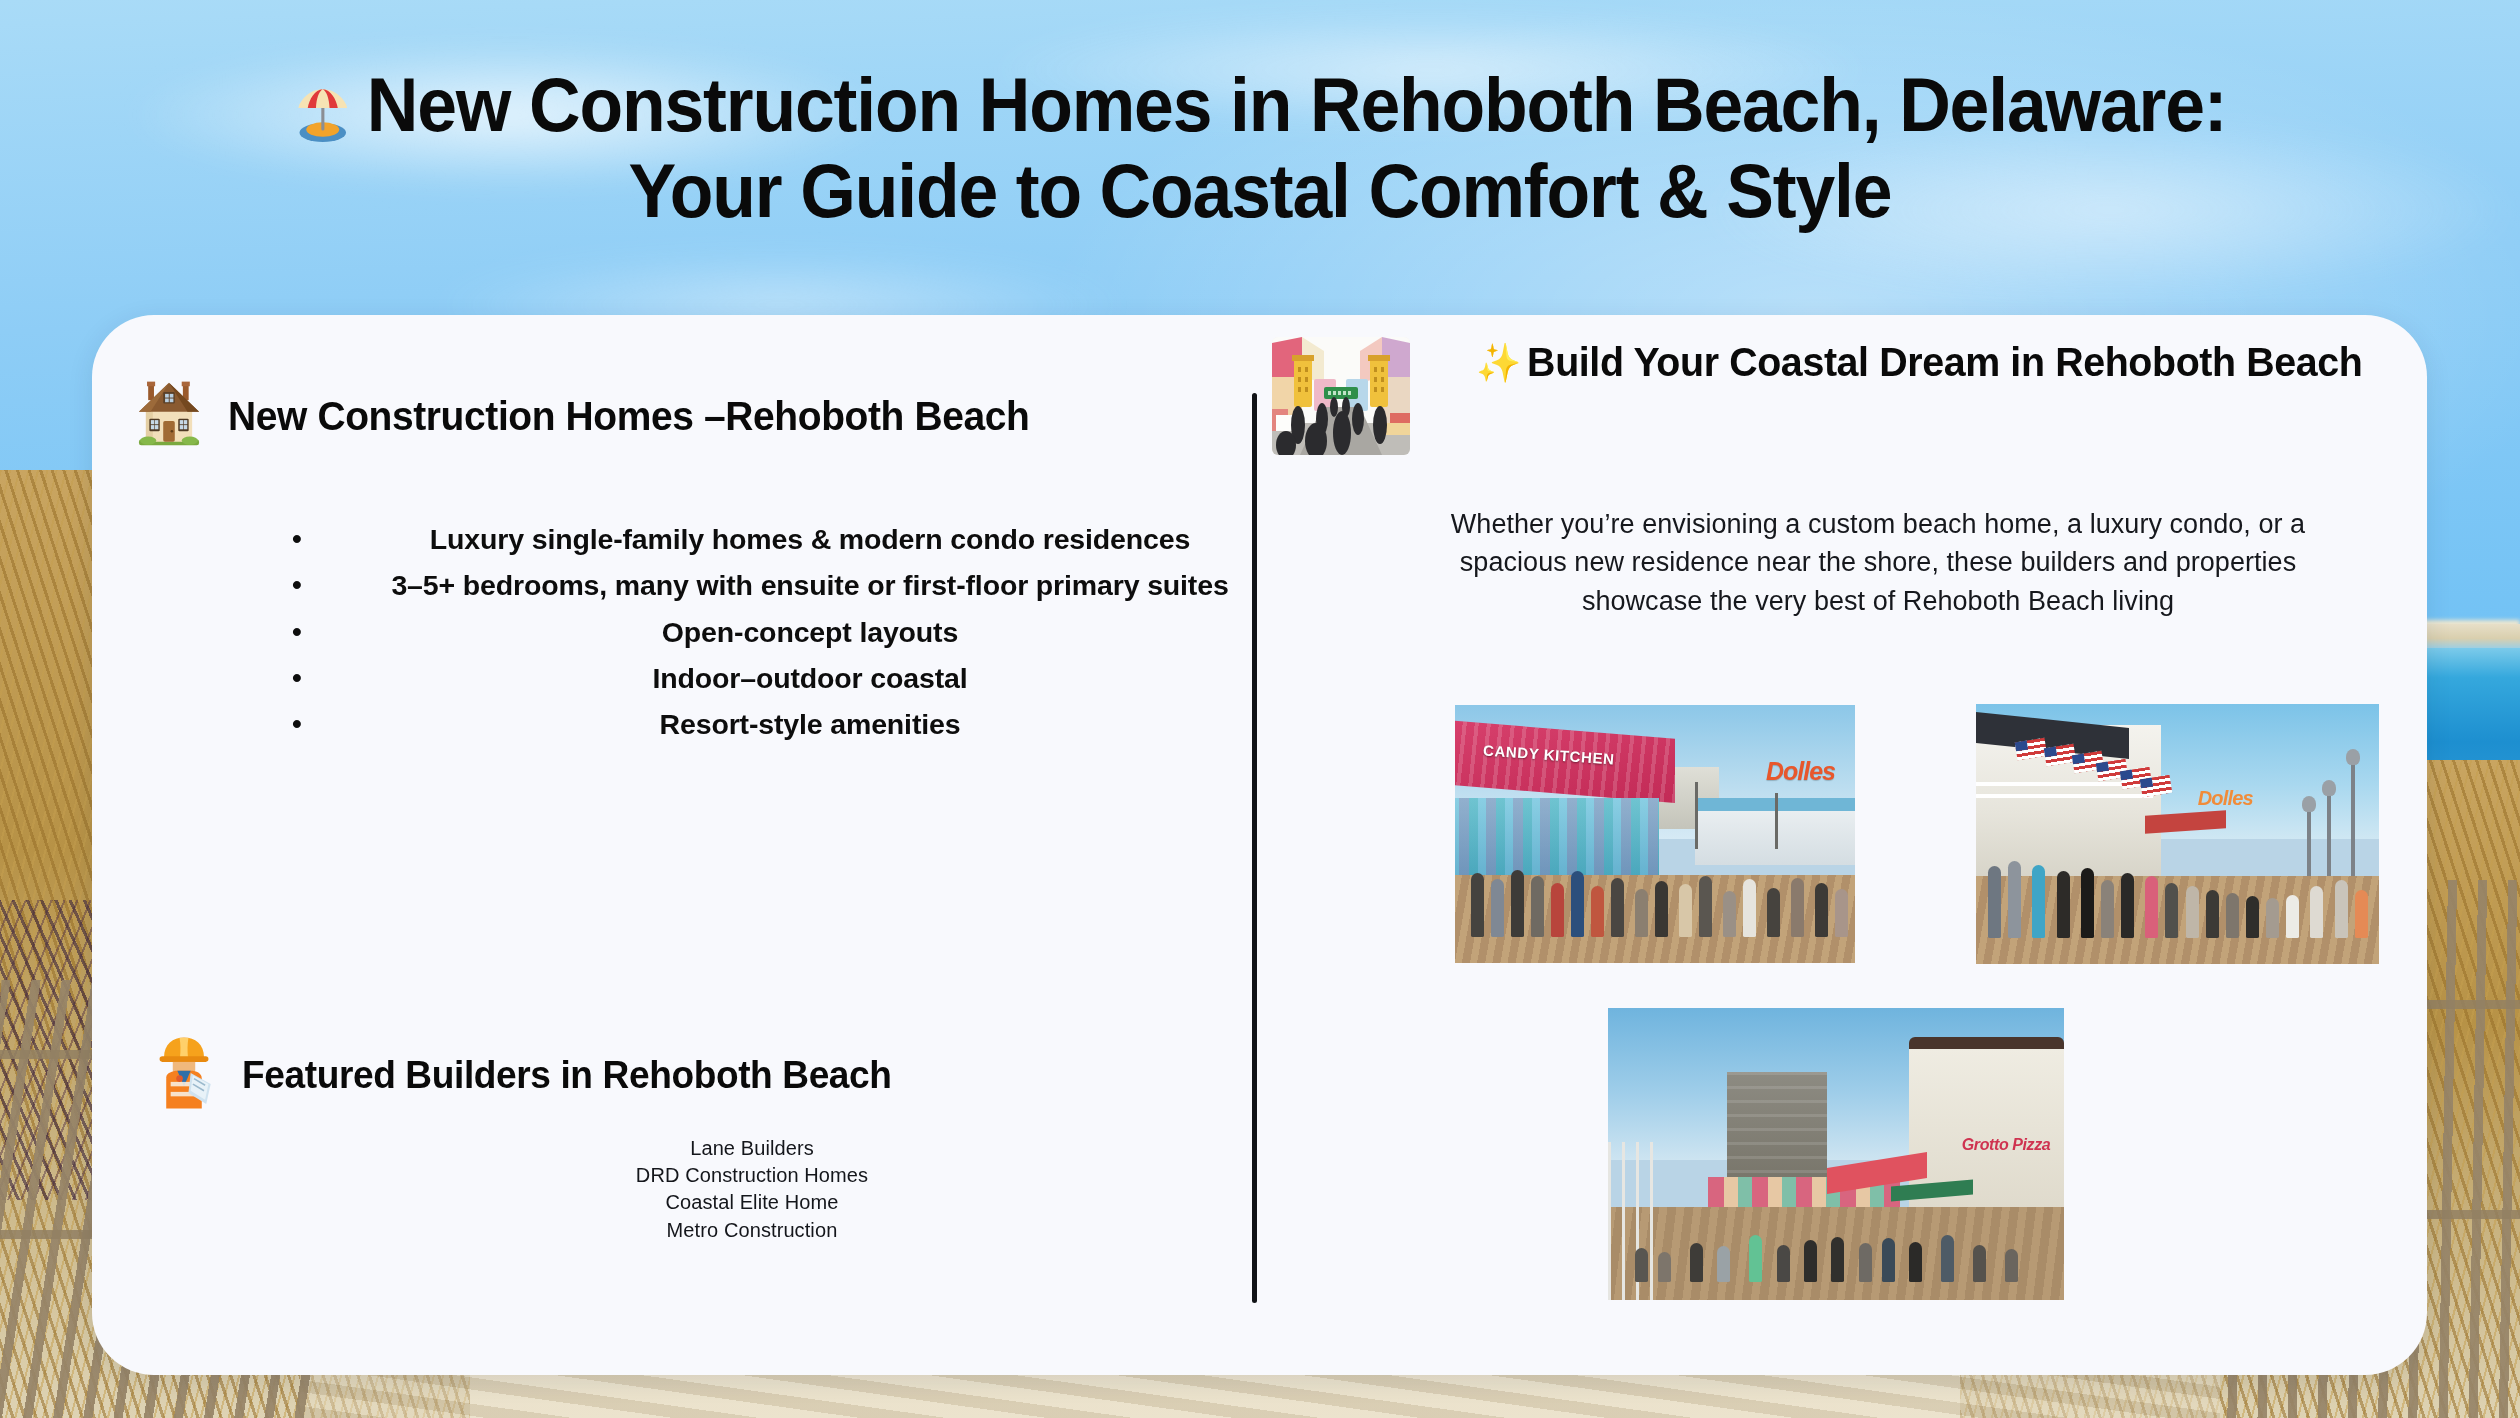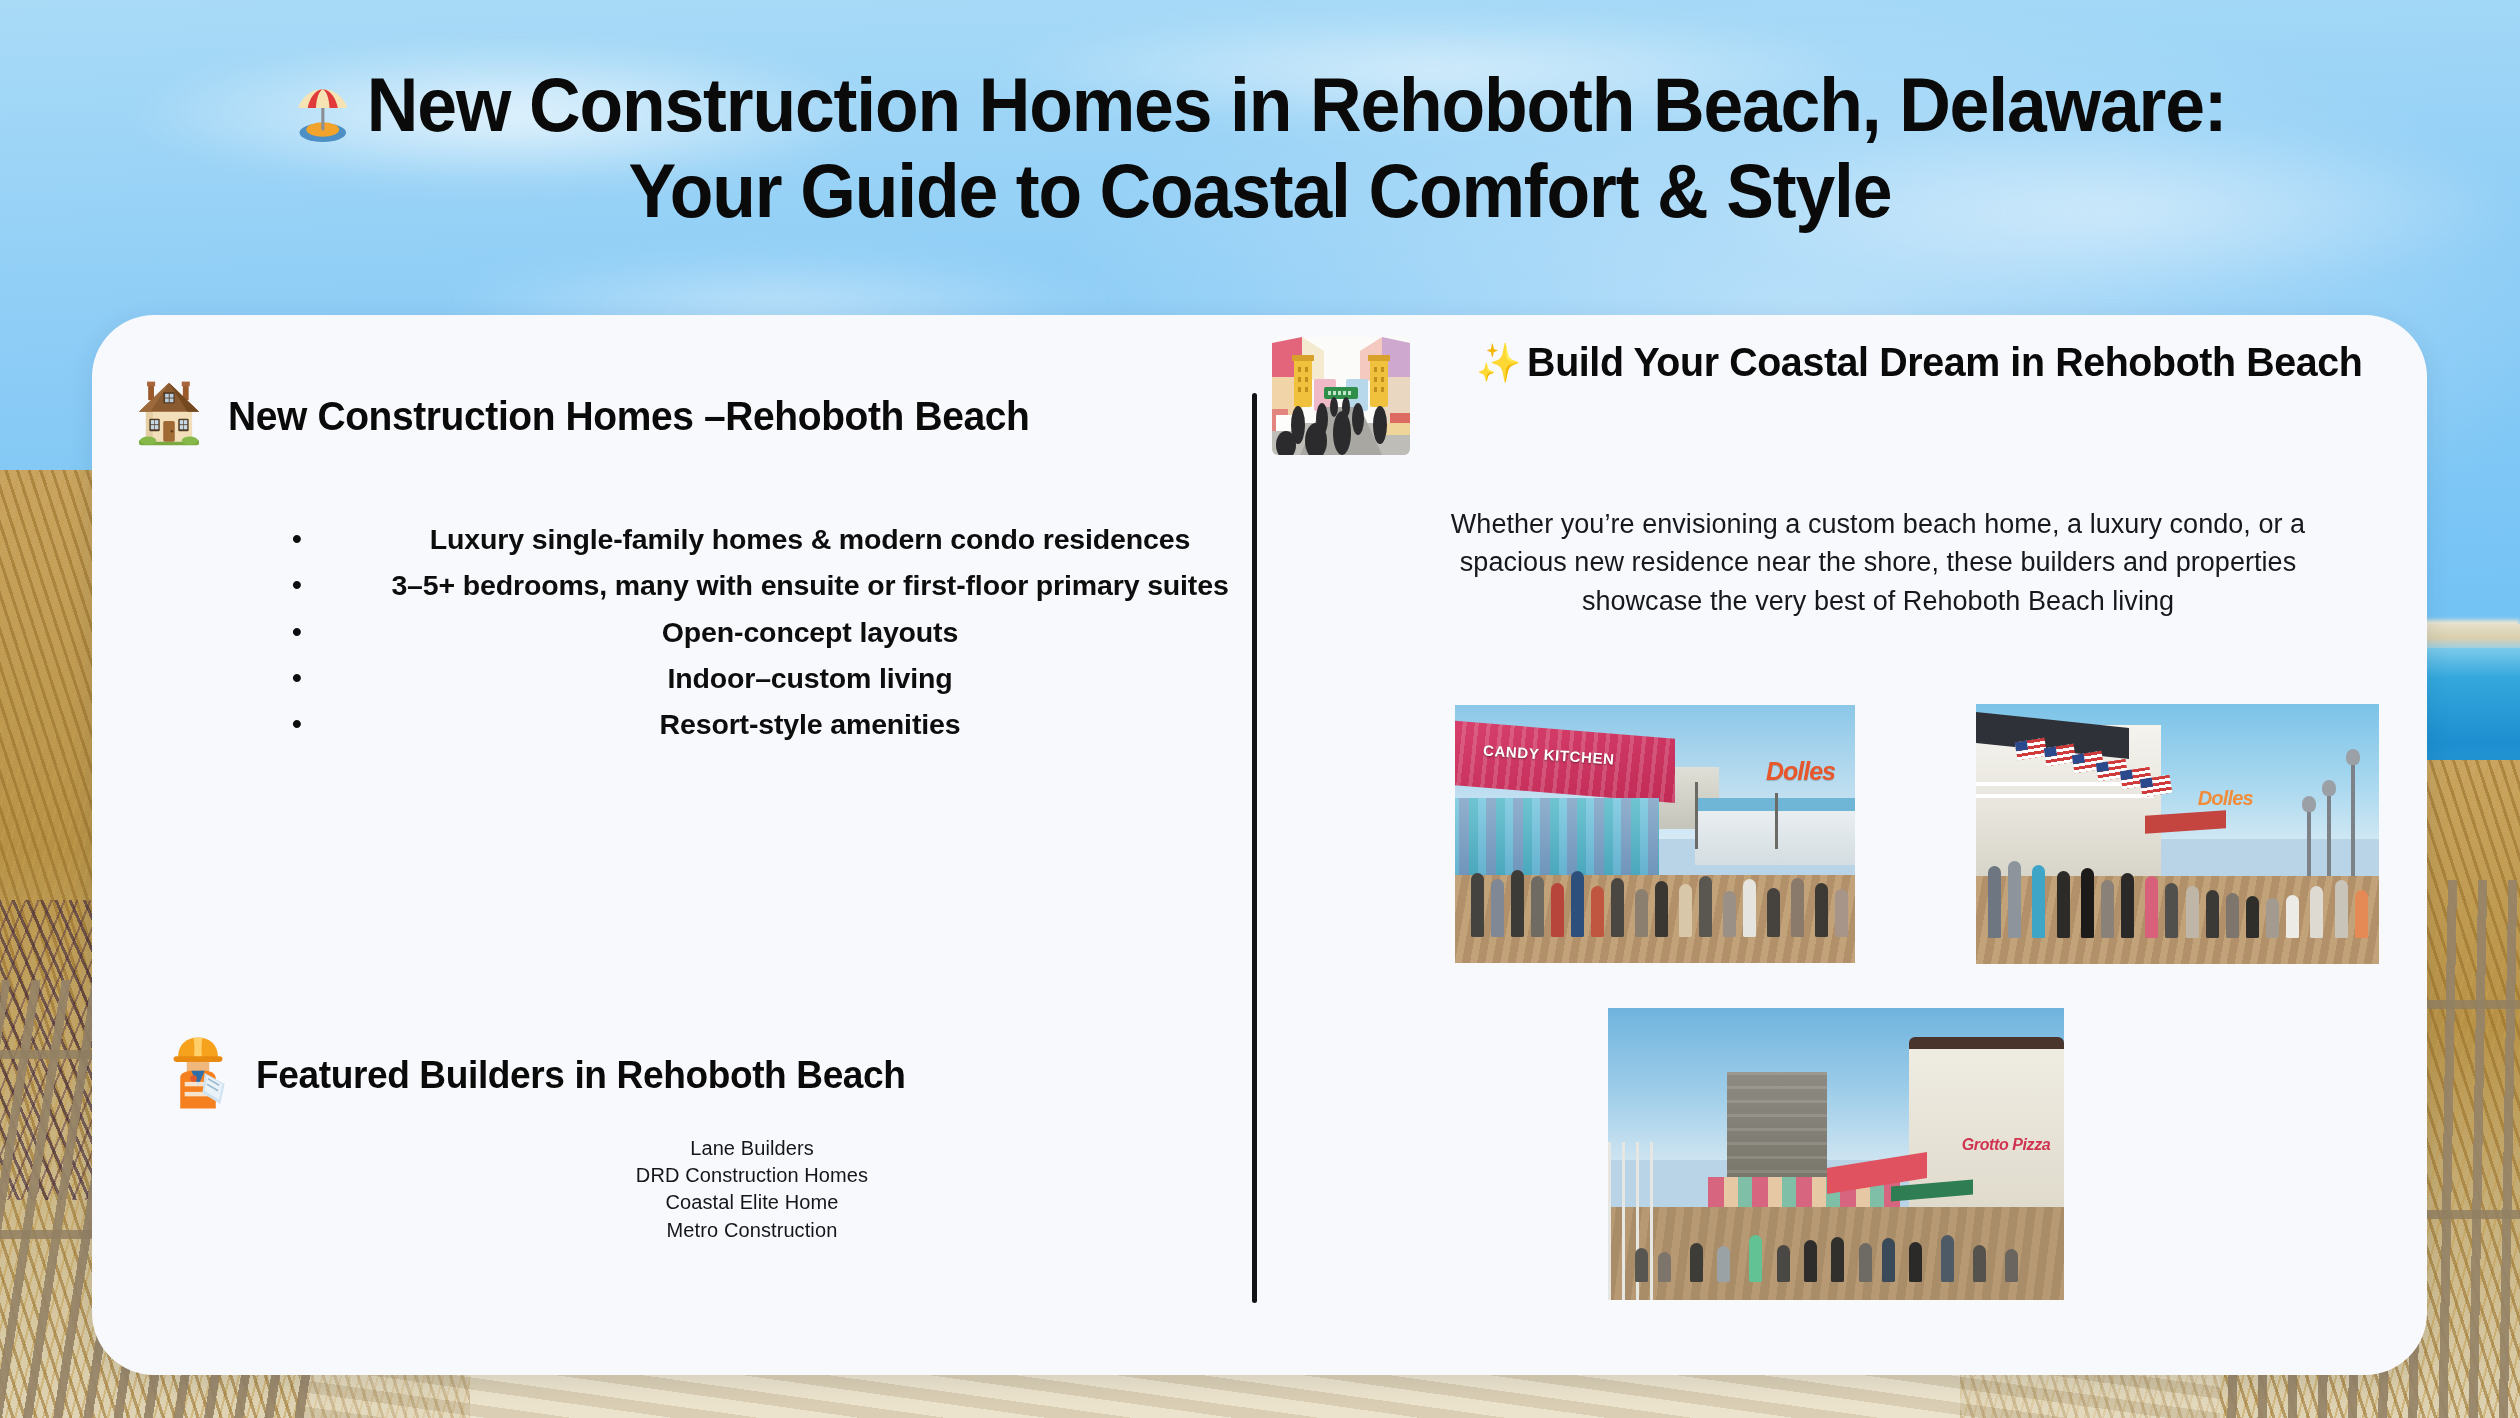--- a/index.html
+++ b/index.html
@@ -155,21 +155,21 @@
     text-align:center;
     margin-bottom:7px;
     padding-left:26px;
     letter-spacing:-.15px;
   }
   .bullets li:before {
     content:"•"; position:absolute; left:0; top:0;
     font-size:28px; line-height:1.38;
   }
 
-  .builders-head { position:absolute; left:30px; top:718px;align-items:center; }
+  .builders-head { position:absolute; left:16px; top:718px;align-items:center; }
   .builders-head h2 { font-size:39px; }
 
   .builders-list {
     position:absolute; left:200px; top:820px; width:920px;
     text-align:center; list-style:none;
   }
   .builders-list li {
     font-size:20px; color:#14161b; line-height:1.36; font-weight:normal;
     letter-spacing:.1px;
   }
@@ -431,21 +431,21 @@
             <ellipse cx="50" cy="55" rx="7" ry="3.5" fill="#86b84a"></ellipse>
           </svg>
         </span>
         <h2>New Construction Homes –Rehoboth Beach</h2>
       </div>
 
       <ul class="bullets">
         <li>Luxury single-family homes &amp; modern condo residences</li>
         <li>3–5+ bedrooms, many with ensuite or first-floor primary suites</li>
         <li>Open-concept layouts</li>
-        <li>Indoor–custom living</li>
+        <li>Indoor–outdoor coastal</li>
         <li>Resort-style amenities</li>
       </ul>
 
       <div class="sec-head builders-head">
         <span class="h-icon">
           <svg class="icon-hardhat" viewBox="0 0 64 72" width="72" height="80" aria-hidden="true">
             <path d="M14 22 C14 10 22 4 32 4 C42 4 50 10 50 22 Z" fill="#f6a21c"></path>
             <path d="M28 4.6 C29 10 29 16 28.4 22 L35.6 22 C35 16 35 10 36 4.6 Z" fill="#ffd06a"></path>
             <rect x="10" y="21" width="44" height="5" rx="2.5" fill="#e88a10"></rect>
             <rect x="22" y="26" width="20" height="11" fill="#e8a86a"></rect>

